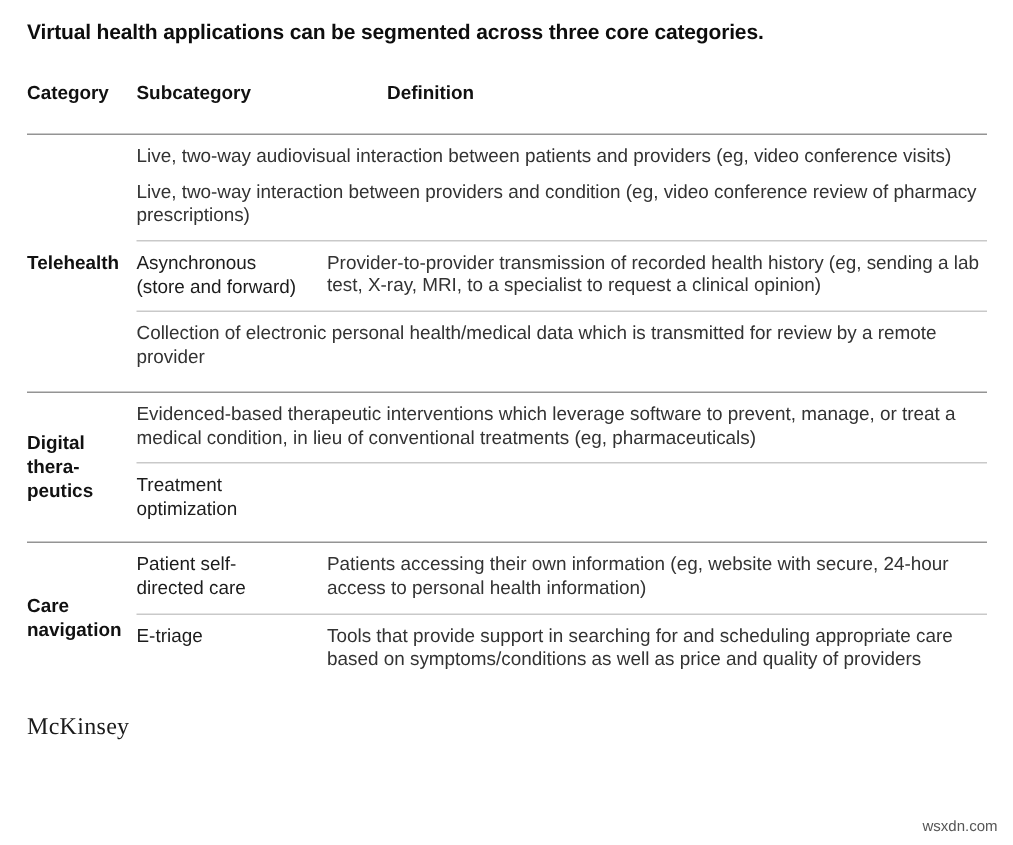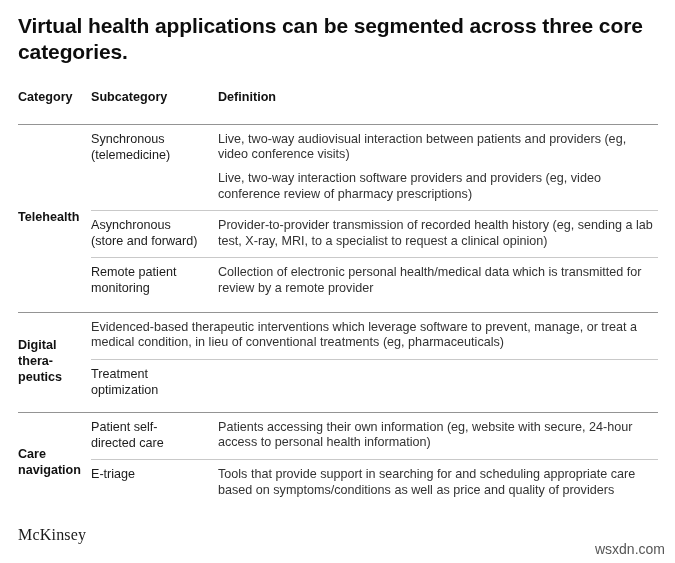--- a/index.html
+++ b/index.html
@@ -10,38 +10,38 @@
     overflow: hidden;
     font-family: "Liberation Sans", sans-serif;
     font-size: 12.6px;
     line-height: 1.24;
     color: #333333;
     -webkit-font-smoothing: antialiased;
   }
   .page { padding: 13px 17px 0 18px; }
 
   .title {
-    font-size: 21px;
+    font-size: 14px;
     font-weight: 700;
     color: #0d0d0d;
     letter-spacing: -0.1px;
     margin: 0 0 25px 0;
   }
 
   
   .thead {
     display: flex;
     padding-bottom: 18px;
     border-bottom: 1px solid #949494;
     font-weight: 700;
     color: #111111;
   }
   .th-cat { width: 73px; flex: 0 0 73px; }
   .th-sub { width: 127px; flex: 0 0 127px; }
-  .th-def { flex: 1; }
+  .th-def { flex: 1; margin-left: 40px; }
 
   
   .section { display: flex; }
   .section + .section { border-top: 1px solid #949494; }
 
   .cat {
     width: 73px; flex: 0 0 73px;
     display: flex; align-items: center;
     font-weight: 700;
     color: #111111;
@@ -71,21 +71,21 @@
     font-family: "Liberation Serif", serif;
     font-size: 16px;
     line-height: 1.05;
     color: #1b1b1b;
     letter-spacing: 0.2px;
   }
 
   .watermark {
     position: absolute;
     right: 10px; bottom: 5px;
-    font-size: 14px;
+    font-size: 10px;
     color: #565656;
   }
 </style>
 </head>
 <body>
 
 <div class="page">
 
   <h1 class="title">Virtual health applications can be segmented across three core categories.</h1>
 
@@ -94,37 +94,33 @@
     <div class="thead">
       <div class="th-cat">Category</div>
       <div class="th-sub">Subcategory</div>
       <div class="th-def">Definition</div>
     </div>
 
     <div class="section">
       <div class="cat">Telehealth</div>
       <div class="groups">
         <div class="group">
-          <div class="subcat">Synchronous
-(telemedicine)</div>
           <div class="defs">
             <p>Live, two-way audiovisual interaction between patients and providers (eg, video conference visits)</p>
-            <p>Live, two-way interaction software providers and providers (eg, video conference review of pharmacy prescriptions)</p>
+            <p>Live, two-way interaction between providers and condition (eg, video conference review of pharmacy prescriptions)</p>
           </div>
         </div>
         <div class="group">
           <div class="subcat">Asynchronous
 (store and forward)</div>
           <div class="defs">
             <p>Provider-to-provider transmission of recorded health history (eg, sending a lab test, X-ray, MRI, to a specialist to request a clinical opinion)</p>
           </div>
         </div>
         <div class="group">
-          <div class="subcat">Remote patient
-monitoring</div>
           <div class="defs">
             <p>Collection of electronic personal health/medical data which is transmitted for review by a remote provider</p>
           </div>
         </div>
       </div>
     </div>
 
     <div class="section">
       <div class="cat">Digital
 thera-

